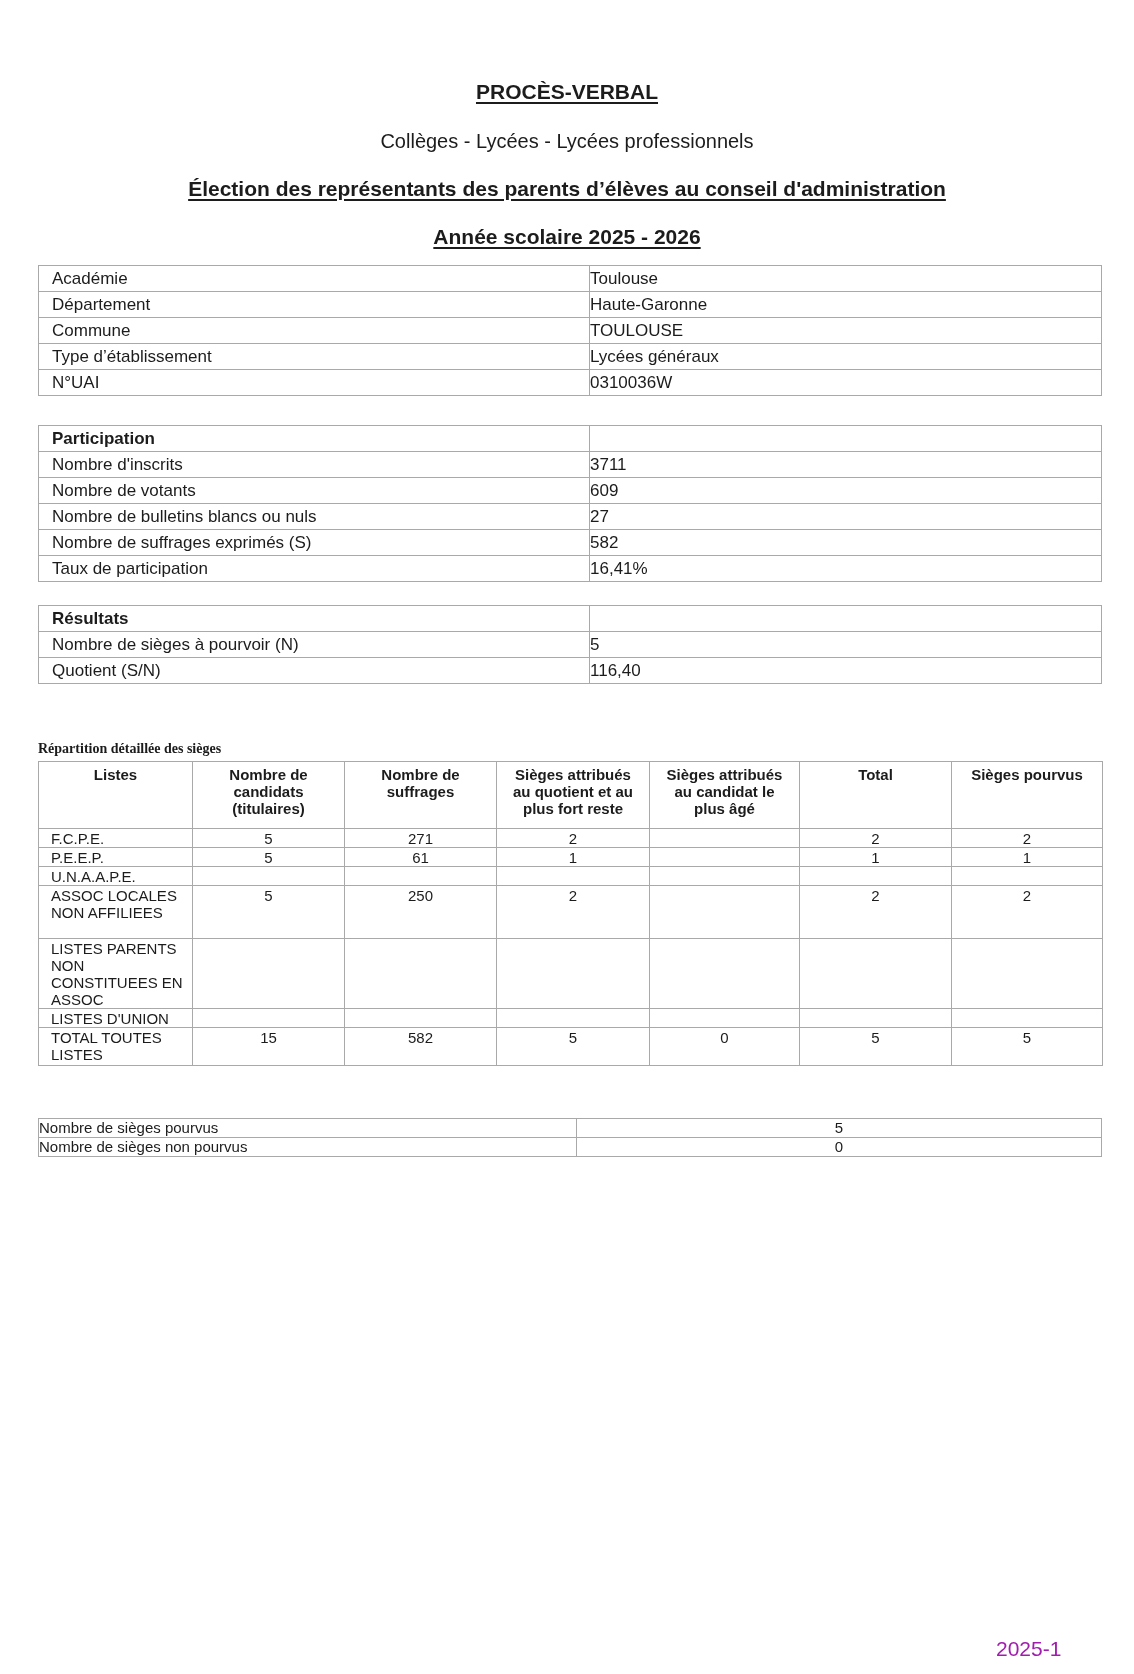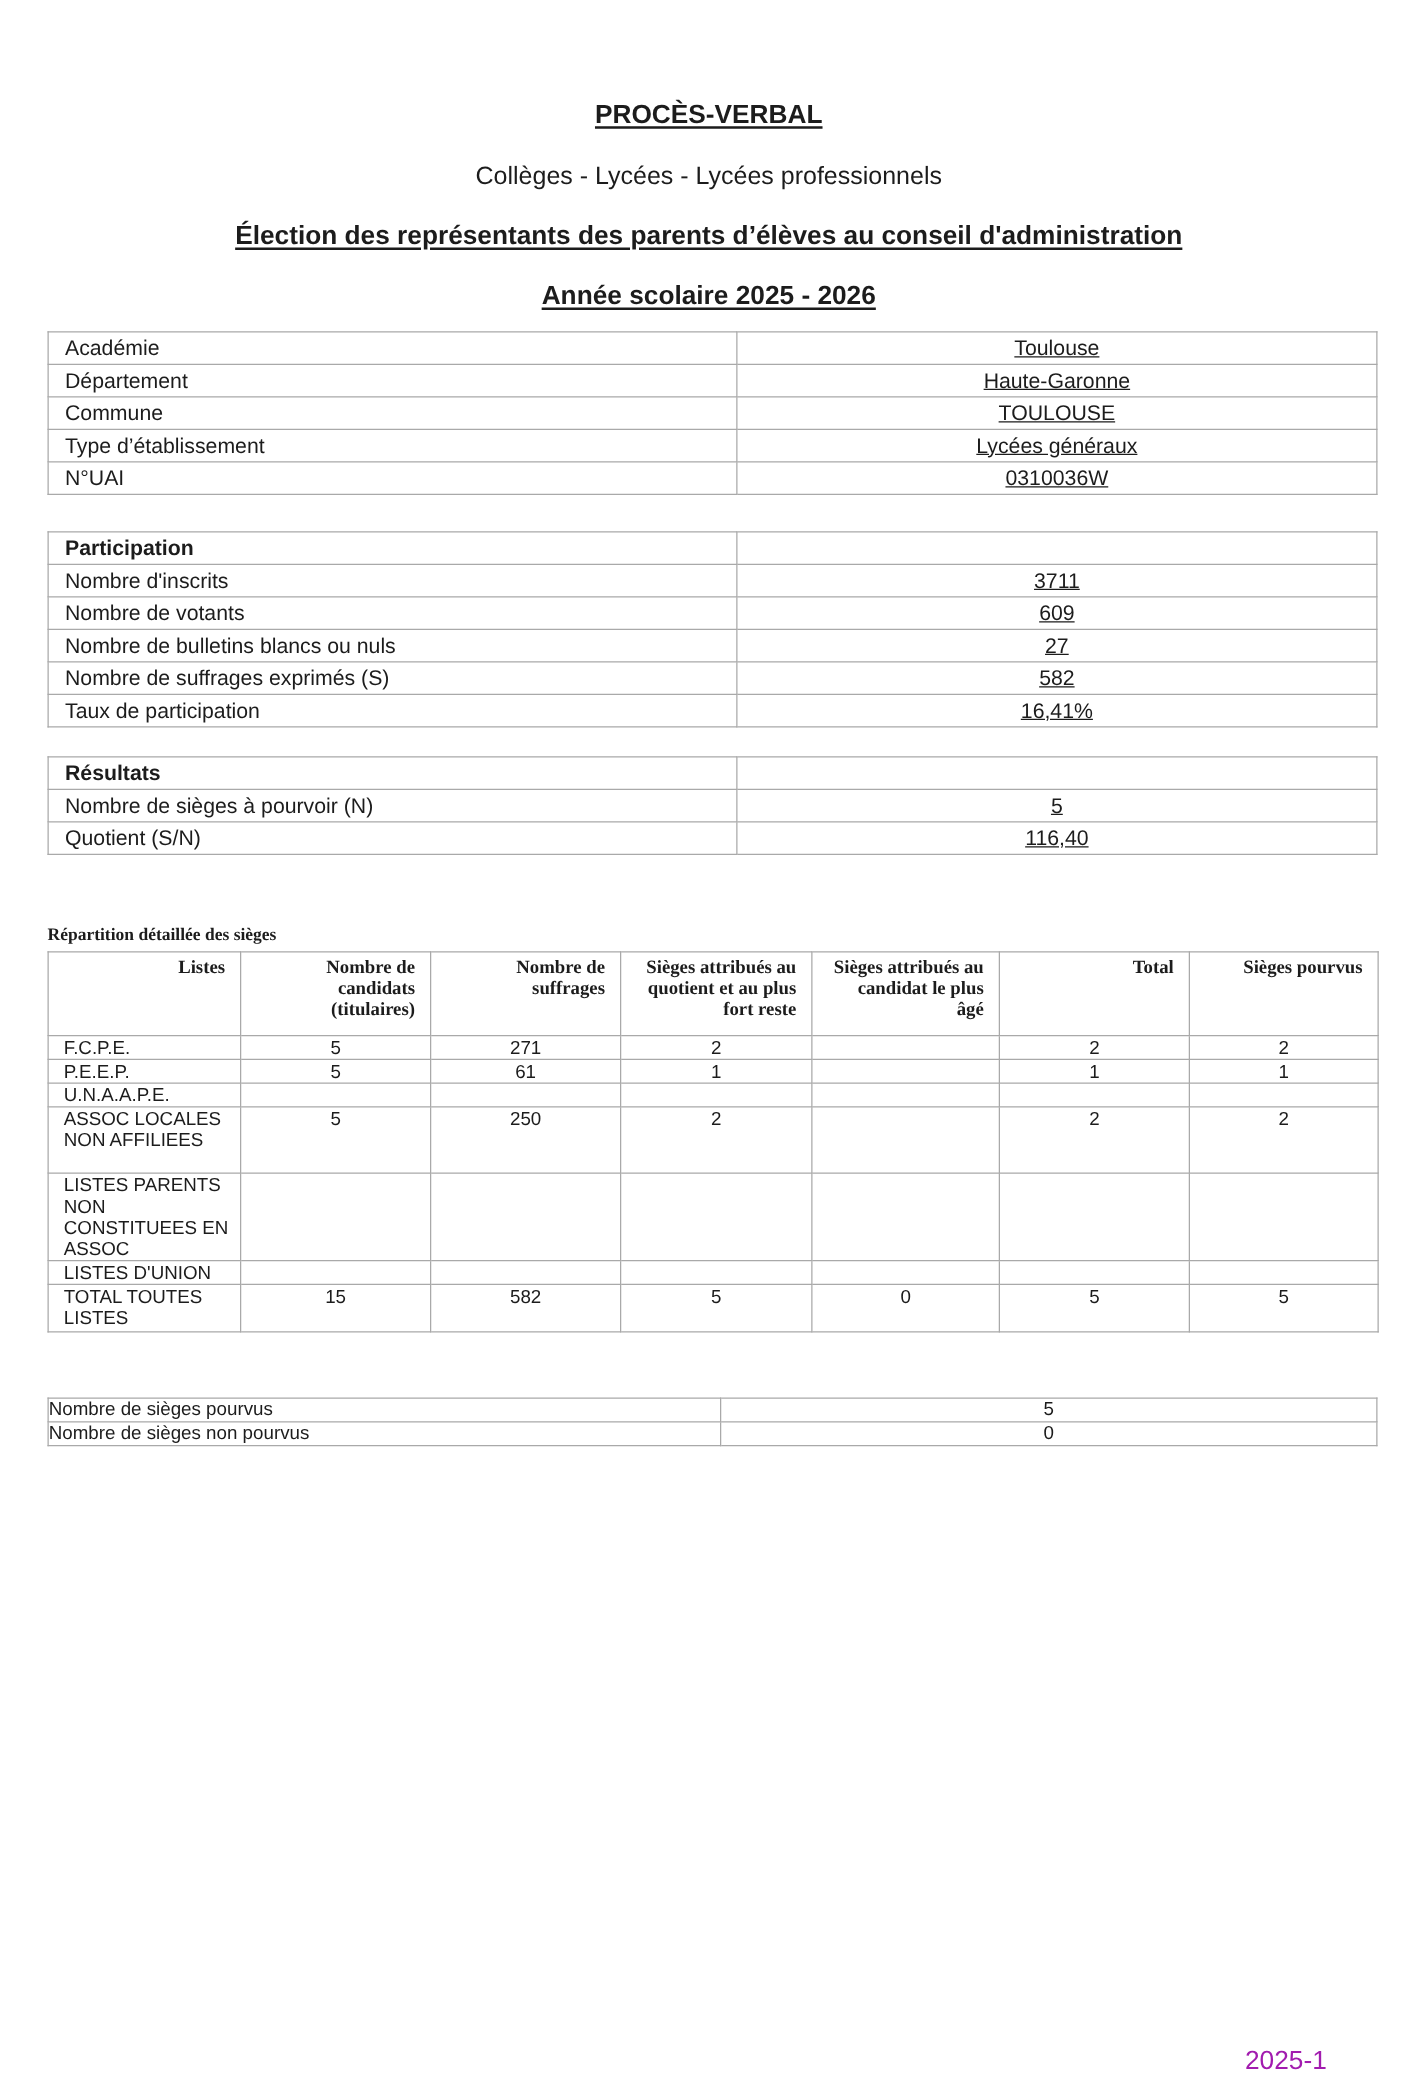--- a/index.html
+++ b/index.html
@@ -11,32 +11,32 @@
   .subtitle { top: 130px; font-size: 20px; }
   .heading { top: 177px; font-size: 21px; font-weight: bold; }
   .year { top: 225px; font-size: 21px; font-weight: bold; }
 
   table { border-collapse: collapse; position: absolute; }
   td, th { border: 1px solid #a9a9a9; padding: 0; }
 
   .info { left: 38px; width: 1064px; font-size: 17px; }
   .info td { height: 25px; line-height: 24px; }
   .info td.lbl { width: 537px; padding-left: 13px; text-align: left; }
-  .info td.val { text-align: center; text-decoration: underline; }
+  .info td.val { text-align: left; }
   .info tr.head td.lbl { font-weight: bold; }
 
   .t1 { top: 265px; }
   .t2 { top: 425px; }
   .t3 { top: 605px; }
 
   .rep-title { position: absolute; left: 38px; top: 741px; font-family: "Liberation Serif", serif;
                font-weight: bold; font-size: 14px; text-align: right; }
   .rep { left: 38px; top: 761px; width: 1064px; font-size: 15px; table-layout: fixed; }
-  .rep th { font-weight: bold; text-align: right; vertical-align: top; padding: 4px 12px 0 12px;
-            height: 62px; line-height: 17px; font-size: 15px; font-family: Liberation Serif, serif; }
+  .rep th { font-weight: bold; text-align: center; vertical-align: top; padding: 4px 12px 0 12px;
+            height: 62px; line-height: 17px; font-size: 15px; }
   .rep td { vertical-align: top; text-align: center; line-height: 17px; padding: 1px 0 0 0; }
   .rep td.name { text-align: left; padding-left: 12px; }
 
   .sum { left: 38px; top: 1118px; width: 1064px; font-size: 15px; }
   .sum td { height: 18px; line-height: 18px; }
   .sum td.lbl { width: 537px; }
   .sum td.val { text-align: center; }
 
   .footer { position: absolute; left: 996px; top: 1637px; font-size: 21px; color: #a21caf; }
 </style>

